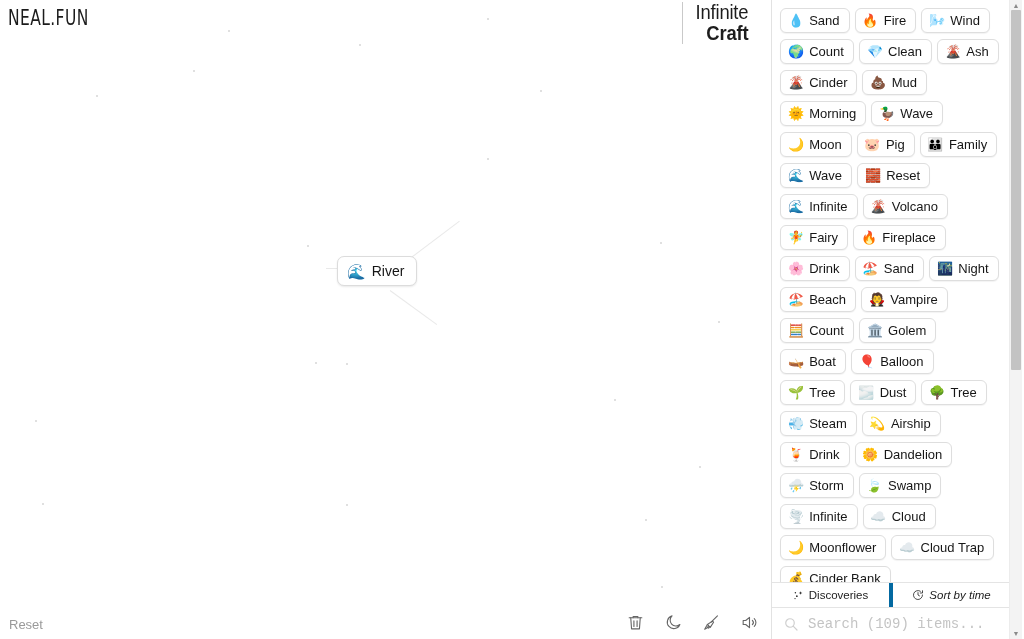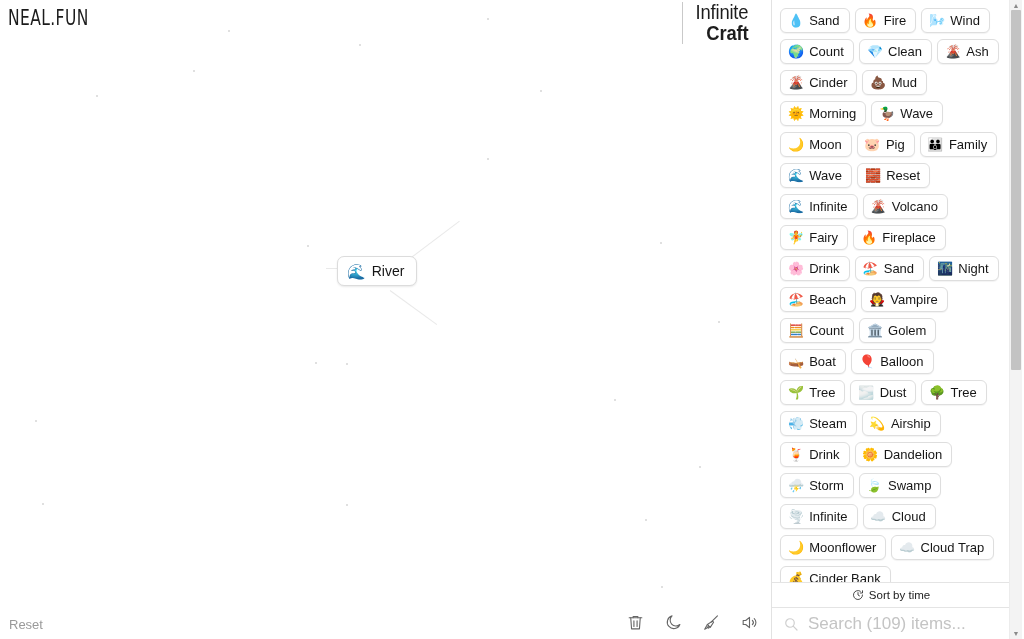--- a/index.html
+++ b/index.html
@@ -229,39 +229,39 @@
   .tab {
     flex: 1 1 50%;
     display: flex;
     align-items: center;
     justify-content: center;
     gap: 5px;
     font-size: 11.5px;
     color: #222;
     cursor: pointer;
   }
-  .tab + .tab { border-left: 1px solid #0369a1; }
+  .tab + .tab { border-left: 4px solid #0369a1; font-style: italic; }
   .tab .ic { display: flex; align-items: center; }
 
   
   #search-row {
     flex: 0 0 auto;
     height: 31px;
     display: flex;
     align-items: center;
     gap: 7px;
     padding: 0 10px 0 11px;
     margin-right: 14px;
     box-sizing: border-box;
   }
   #search-input {
     border: 0;
     outline: 0;
-    font-family: Liberation Sans, sans-serif;
-    font-size: 17px;
+    font-family: Liberation Mono, monospace;
+    font-size: 14px;
     color: #777;
     background: transparent;
     width: 100%;
   }
   #search-input::placeholder { color: #c4c4c4; }
 </style>
 </head>
 <body>
 
 <div id="app">
@@ -509,20 +509,31 @@
           <div class="item">
             <span class="emoji">💰</span>
             <span>Cinder Bank</span>
           </div>
         </div>
     </div>
 
     <div id="tabs">
       <div class="tab">
         <span class="ic">
+          <svg width="11" height="11" viewBox="0 0 24 24" fill="#2b2b2b">
+            <path d="M16.5 2.5l1.1 2.9 2.9 1.1-2.9 1.1-1.1 2.9-1.1-2.9L12.5 6.5l2.9-1.1z"></path>
+            <circle cx="5.2" cy="6.2" r="1.6"></circle>
+            <circle cx="8.4" cy="13.4" r="1.9"></circle>
+            <circle cx="4.4" cy="18.6" r="1.4"></circle>
+          </svg>
+        </span>
+        <span>Discoveries</span>
+      </div>
+      <div class="tab">
+        <span class="ic">
           <svg width="12" height="12" viewBox="0 0 24 24" fill="none" stroke="#2b2b2b" stroke-width="1.7" stroke-linecap="round" stroke-linejoin="round">
             <path d="M21 12a9 9 0 1 1-4.2-7.6"></path>
             <path d="M21 3.5V8h-4.5"></path>
             <path d="M12 7.2V12l3 1.8"></path>
           </svg>
         </span>
         <span>Sort by time</span>
       </div>
     </div>
 

